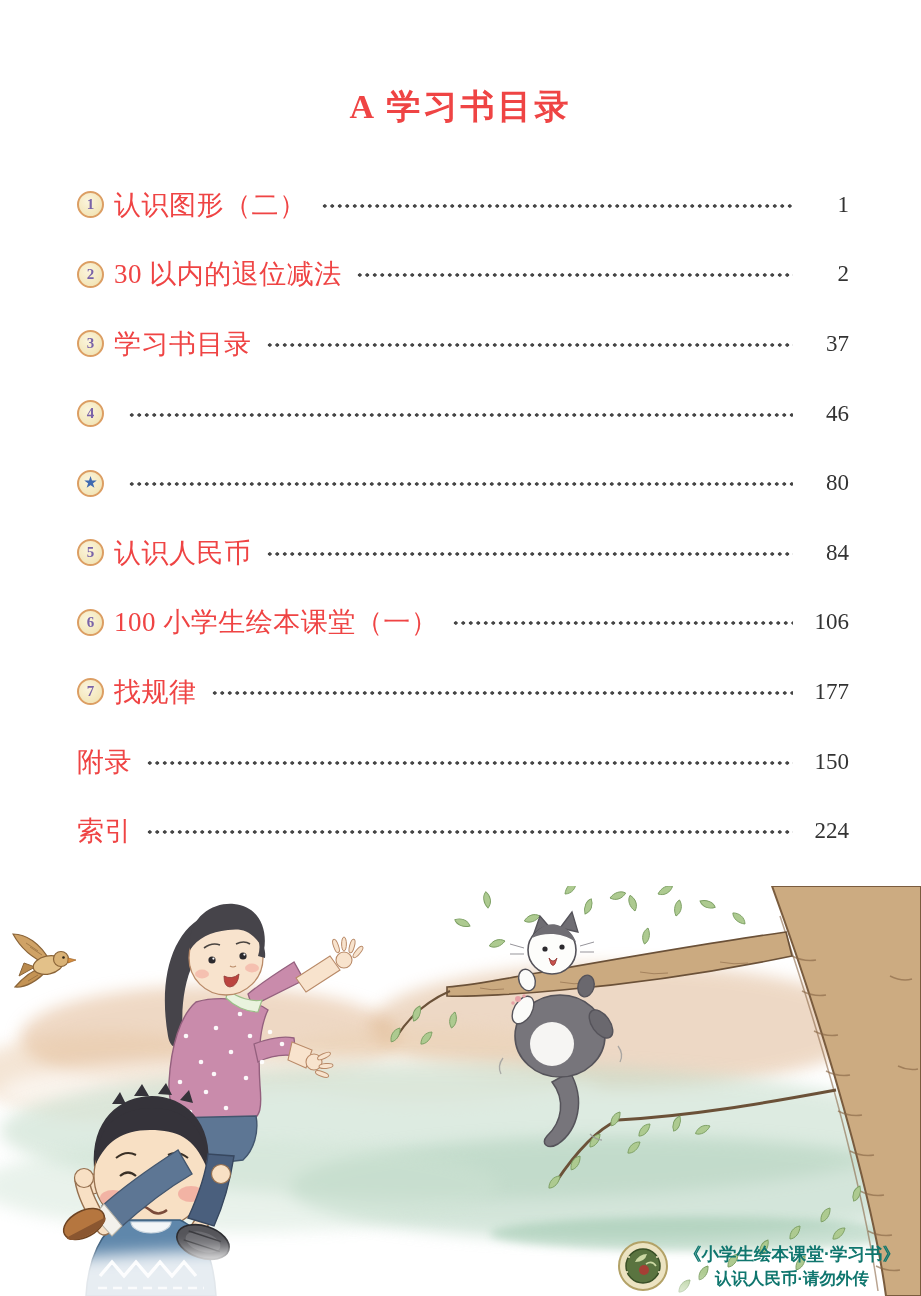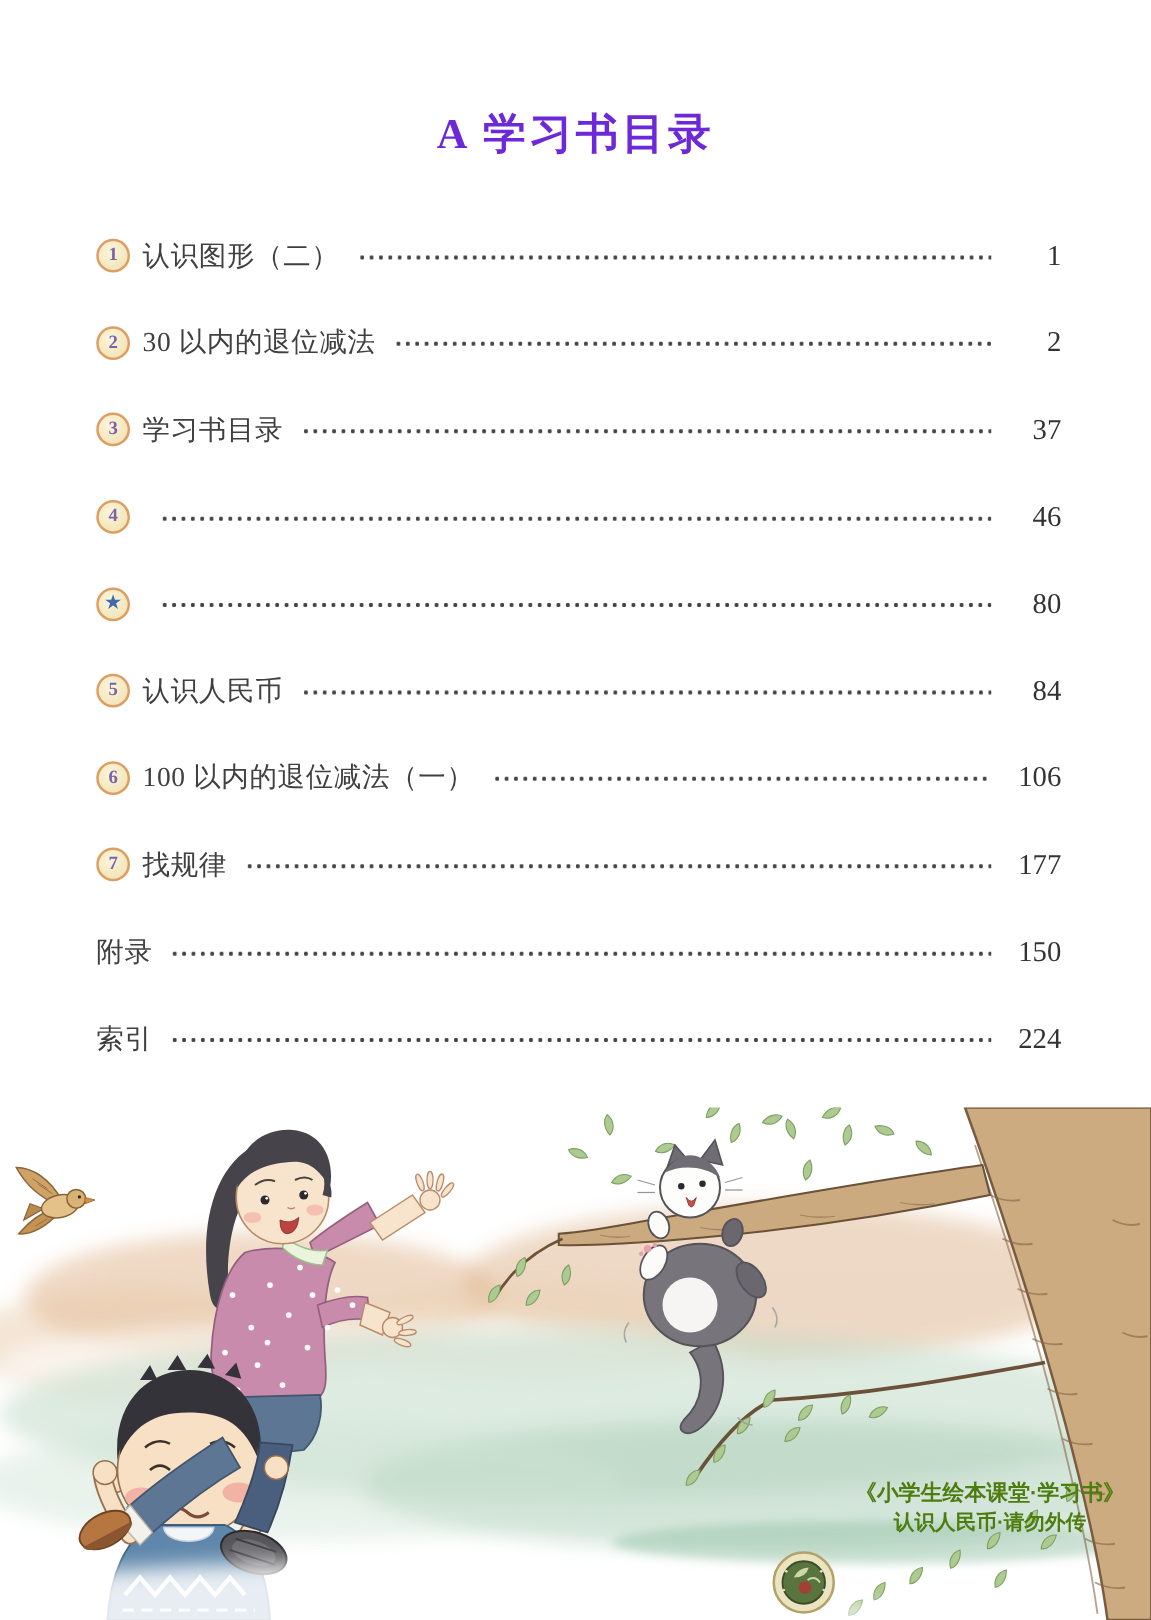--- a/index.html
+++ b/index.html
@@ -5,60 +5,60 @@
   * { margin:0; padding:0; box-sizing:border-box; }
   html,body { background:#fff; }
   .page {
     position:relative; width:921px; height:1296px; background:#ffffff;
     overflow:hidden; font-family:"Liberation Serif","DejaVu Serif",serif;
   }
   
   .title {
     position:absolute; top:84px; left:0; width:100%;
     text-align:center; font-size:34px; font-weight:bold;
-    color:#6d28d9; letter-spacing:3px;
+    color:#ef4444; letter-spacing:3px;
   }
   
   .toc {
     position:absolute; top:170px; left:77px; right:72px;
   }
   .toc-row {
     height:69.6px; display:flex; align-items:center;
   }
   .badge {
     flex:0 0 auto; width:27px; height:27px; border-radius:50%;
     border:2px solid #dc9e63;
     background:radial-gradient(circle at 40% 35%, #fbf5dd 0%, #f3e6ba 70%, #eeddab 100%);
     display:flex; align-items:center; justify-content:center;
     font-size:15px; font-weight:bold; color:#7a63a8;
     margin-right:10px; line-height:1;
   }
   .badge.star { color:#3f6ab0; font-size:14px; }
   .toc-label {
-    flex:0 0 auto; font-size:22px; color:#404040; white-space:nowrap;
+    flex:0 0 auto; font-size:27px; color:#ef4444; white-space:nowrap;
     letter-spacing:0.5px;
   }
   .leader {
     flex:1 1 auto; height:24px; margin:2px 10px 0 14px;
     background-image:radial-gradient(circle, #454545 1.5px, transparent 1.9px);
     background-size:7.5px 24px; background-position:0 center; background-repeat:repeat-x;
   }
   .toc-page {
     flex:0 0 auto; min-width:46px; text-align:right;
     font-size:23px; color:#333; font-family:"Liberation Serif",serif;
   }
   
   .illustration {
     position:absolute; left:0; top:886px; width:921px; height:410px;
   }
   
   .footer-text {
-    position:absolute; top:1182px; left:672px; width:240px;
+    position:absolute; top:1242px; left:672px; width:240px;
     text-align:center; font-family:"Liberation Sans","DejaVu Sans",sans-serif;
-    color:#4d7c0f;
+    color:#0f766e;
   }
   .footer-line1 { font-size:17.5px; font-weight:600; line-height:25px; white-space:nowrap; }
   .footer-line2 { font-size:16.5px; font-weight:600; line-height:23px; white-space:nowrap; }
 </style>
 </head>
 <body>
 
 <div class="page">
 
   <div class="title">A 学习书目录</div>
@@ -100,21 +100,21 @@
 
     <div class="toc-row">
       <span class="badge">5</span>
       <span class="toc-label">认识人民币</span>
       <span class="leader"></span>
       <span class="toc-page">84</span>
     </div>
 
     <div class="toc-row">
       <span class="badge">6</span>
-      <span class="toc-label">100 以内的退位减法（一）</span>
+      <span class="toc-label">100 小学生绘本课堂（一）</span>
       <span class="leader"></span>
       <span class="toc-page">106</span>
     </div>
 
     <div class="toc-row">
       <span class="badge">7</span>
       <span class="toc-label">找规律</span>
       <span class="leader"></span>
       <span class="toc-page">177</span>
     </div>

